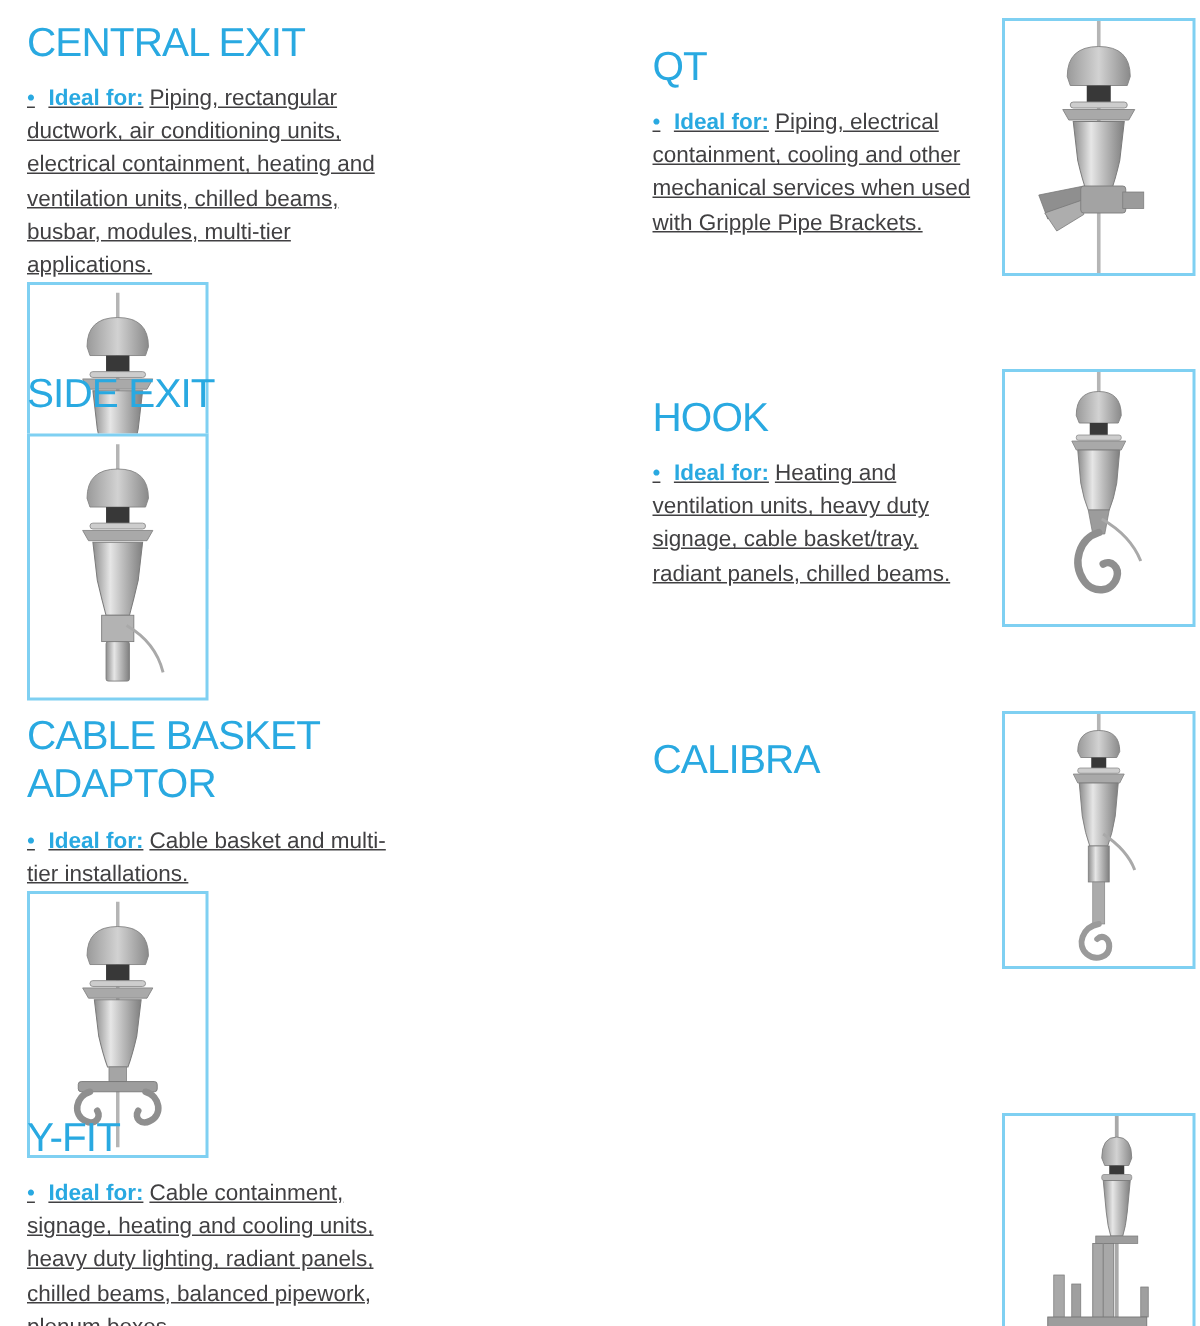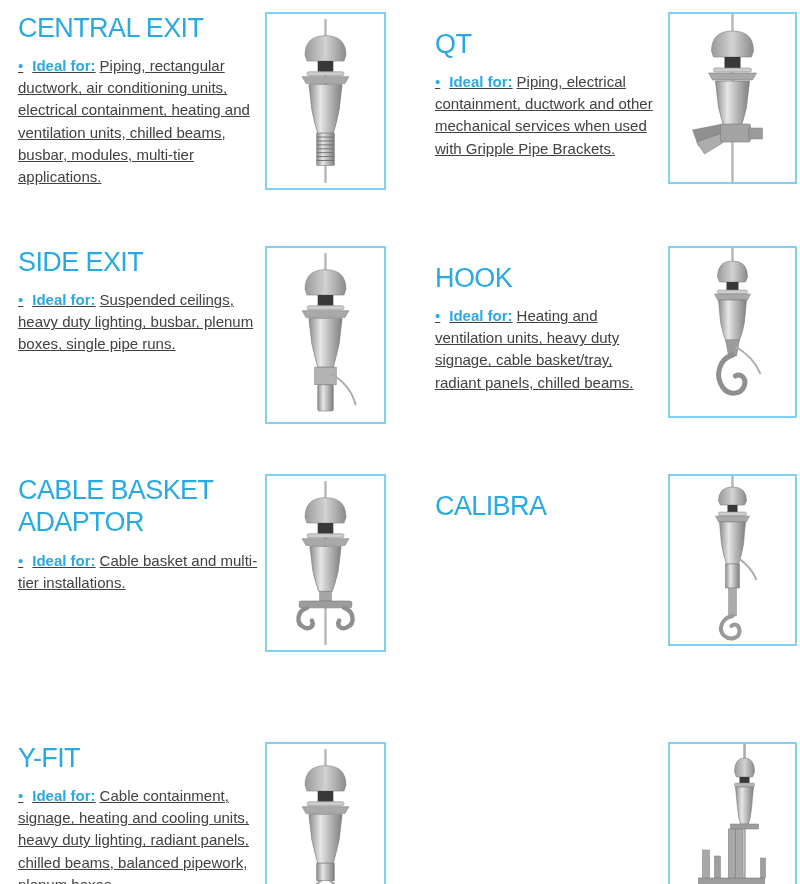--- a/index.html
+++ b/index.html
@@ -1,19 +1,19 @@
 <!DOCTYPE html>
 <html><head>
 <meta charset="utf-8">
 <style>
   html,body{margin:0;padding:0;background:#ffffff;}
   .page{position:relative;width:800px;height:884px;background:#ffffff;overflow:hidden;
         font-family:"Liberation Sans",sans-serif;}
   .cell{position:absolute;display:flex;align-items:flex-start;}
-  .lcol{left:18px;width:372px;}
+  .lcol{left:18px;width:372px;flex-direction:column;}
   .rcol{left:435px;width:362px;}
   .r1{top:12px}.r2{top:246px}.r3{top:474px}.r4{top:742px}
   .text{flex:1 1 auto;}
   .lcol .text{width:240px;max-width:240px;margin-right:7px;}
   .rcol .text{width:224px;max-width:224px;margin-right:9px;margin-top:16px;}
   h2.title{margin:0 0 11px 0;font-size:27px;line-height:1.2;font-weight:400;
            color:#29a9e1;letter-spacing:-0.6px;}
   p.desc{margin:0;font-size:15px;line-height:1.47;color:#414042;text-decoration:underline;}
   .bullet{color:#29a9e1;margin-right:9px;}
   .ideal{color:#29a9e1;font-weight:bold;margin-right:4px;}
@@ -58,42 +58,41 @@
         <path d="M43,67 H77 L74,93 Q71,108 68,117 H52 Q49,108 46,93 Z" fill="url(#gm)" stroke="#7c7c7c" stroke-width="0.7"></path>
         <rect x="51" y="117" width="18" height="33" fill="url(#gm)" stroke="#7c7c7c" stroke-width="0.6"></rect>
         <path d="M51,121 h18 M51,125 h18 M51,129 h18 M51,133 h18 M51,137 h18 M51,141 h18 M51,145 h18" stroke="#747474" stroke-width="1"></path>
       </svg>
     </div>
   </section>
 
   <section class="cell rcol r1">
     <div class="text">
       <h2 class="title">QT</h2>
-      <p class="desc"><span class="bullet">•</span><strong class="ideal">Ideal for:</strong><span>Piping, electrical containment, ductwork and other mechanical services when used with Gripple Pipe Brackets.</span></p>
+      <p class="desc"><span class="bullet">•</span><strong class="ideal">Ideal for:</strong><span>Piping, electrical containment, cooling and other mechanical services when used with Gripple Pipe Brackets.</span></p>
     </div>
     <div class="imgbox">
       <svg viewBox="0 0 120 168">
         <path d="M60,0 V168" stroke="#b5b5b5" stroke-width="2.4" fill="none"></path>
         <path d="M39,37 Q39,17 60,17 Q81,17 81,37 L79,43 H41 Z" fill="url(#gc)" stroke="#828282" stroke-width="0.6"></path>
         <rect x="52" y="43" width="16" height="11" fill="#383838"></rect>
         <rect x="41" y="54" width="38" height="4" rx="2" fill="#cdcdcd" stroke="#8a8a8a" stroke-width="0.6"></rect>
         <path d="M36,59 H84 L80,66 H40 Z" fill="#a9a9a9" stroke="#828282" stroke-width="0.6"></path>
         <path d="M43,67 H77 L74,93 Q71,106 68,114 H52 Q49,106 46,93 Z" fill="url(#gm)" stroke="#7c7c7c" stroke-width="0.7"></path>
         <path d="M20,116 L50,110 V121 L26,132 Z" fill="#8f8f8f" stroke="#767676" stroke-width="0.5"></path>
         <path d="M24,128 L50,119 V129 L32,140 Z" fill="#adadad" stroke="#767676" stroke-width="0.5"></path>
         <rect x="48" y="110" width="30" height="18" rx="2" fill="#a3a3a3" stroke="#7c7c7c" stroke-width="0.6"></rect>
         <rect x="76" y="114" width="14" height="11" fill="#9b9b9b" stroke="#7c7c7c" stroke-width="0.5"></rect>
       </svg>
     </div>
   </section>
 
   <section class="cell lcol r2">
     <div class="text">
       <h2 class="title">SIDE EXIT</h2>
-      <p class="desc"><span class="bullet">•</span><strong class="ideal">Ideal for:</strong><span>Suspended ceilings, heavy duty lighting, busbar, plenum boxes, single pipe runs.</span></p>
     </div>
     <div class="imgbox">
       <svg viewBox="0 0 120 168">
         <path d="M60,0 V20" stroke="#b5b5b5" stroke-width="2.4" fill="none"></path>
         <path d="M39,37 Q39,17 60,17 Q81,17 81,37 L79,43 H41 Z" fill="url(#gc)" stroke="#828282" stroke-width="0.6"></path>
         <rect x="52" y="43" width="16" height="11" fill="#383838"></rect>
         <rect x="41" y="54" width="38" height="4" rx="2" fill="#cdcdcd" stroke="#8a8a8a" stroke-width="0.6"></rect>
         <path d="M36,59 H84 L80,66 H40 Z" fill="#a9a9a9" stroke="#828282" stroke-width="0.6"></path>
         <path d="M43,67 H77 L74,93 Q71,106 68,117 H52 Q49,106 46,93 Z" fill="url(#gm)" stroke="#7c7c7c" stroke-width="0.7"></path>
         <rect x="49" y="117" width="22" height="18" fill="#b3b3b3" stroke="#7c7c7c" stroke-width="0.6"></rect>

